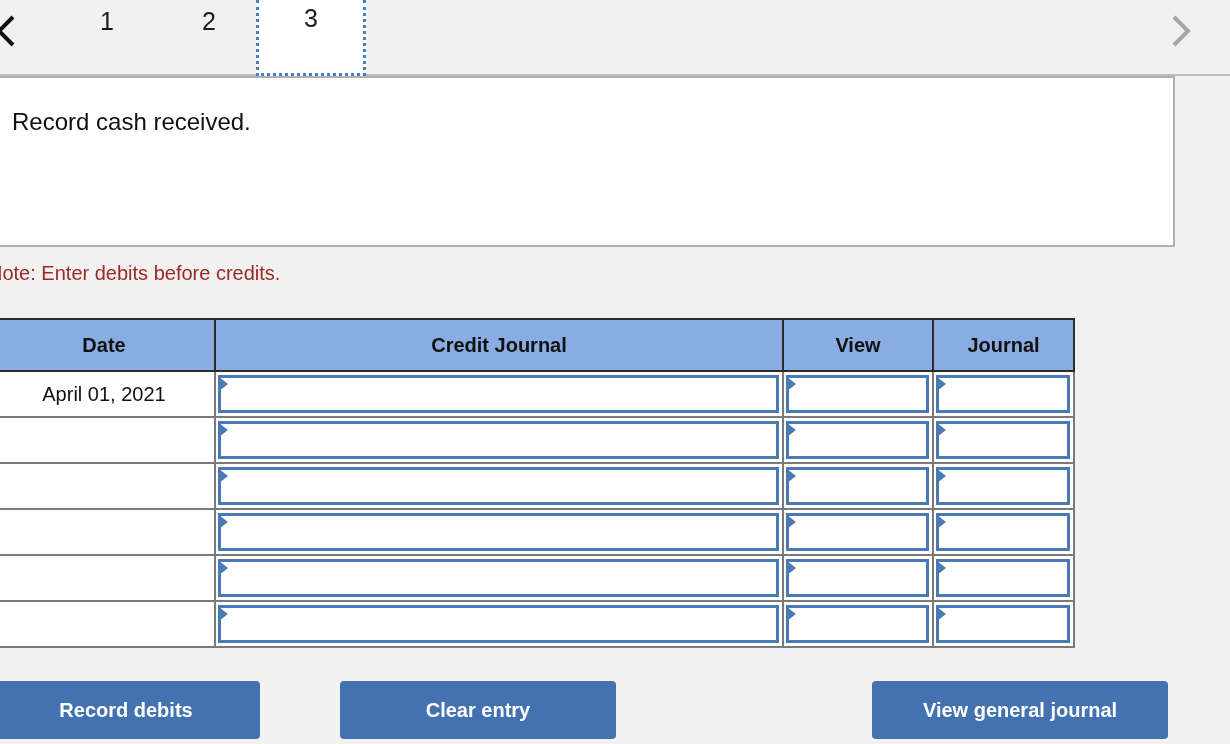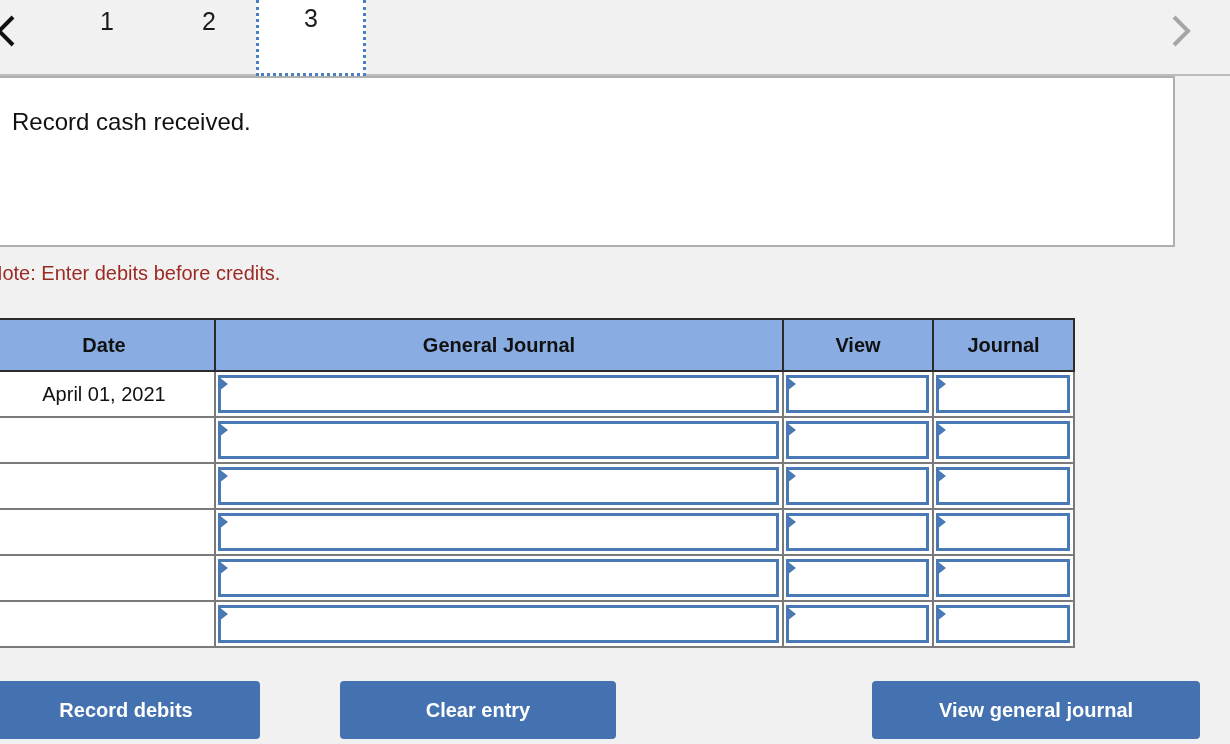--- a/index.html
+++ b/index.html
@@ -164,21 +164,21 @@
     border-radius: 4px;
     height: 58px;
     display: flex;
     align-items: center;
     justify-content: center;
     cursor: pointer;
     font-family: "Liberation Sans", sans-serif;
   }
   #btn-record { left: -8px;  top: 681px; width: 268px; }
   #btn-clear  { left: 340px; top: 681px; width: 276px; }
-  #btn-view   { left: 872px; top: 681px; width: 328px; }
+  #btn-view   { left: 872px; top: 681px; width: 296px; }
 </style>
 </head>
 <body>
 
 <div id="screen">
 
   <div id="tabbar">
 
     <div class="nav-arrow" id="nav-prev">
       <span>
@@ -218,21 +218,21 @@
   <table id="journal">
     <colgroup>
       <col class="col-date">
       <col class="col-journal">
       <col class="col-debit">
       <col class="col-credit">
     </colgroup>
     <thead>
       <tr>
         <th>Date</th>
-        <th>General Journal</th>
+        <th>Credit Journal</th>
         <th>View</th>
         <th>Journal</th>
       </tr>
     </thead>
     <tbody>
       <tr>
         <td class="date-cell">April 01, 2021</td>
         <td>
           <div class="field">
             <span class="tri"></span>

